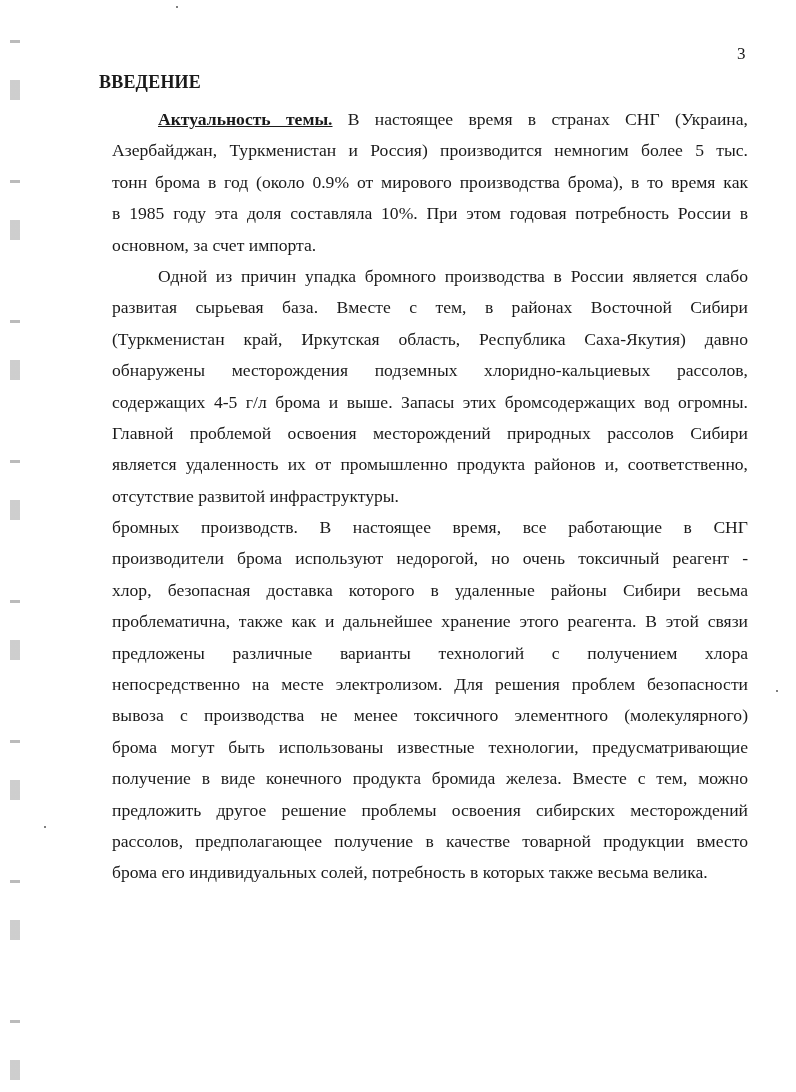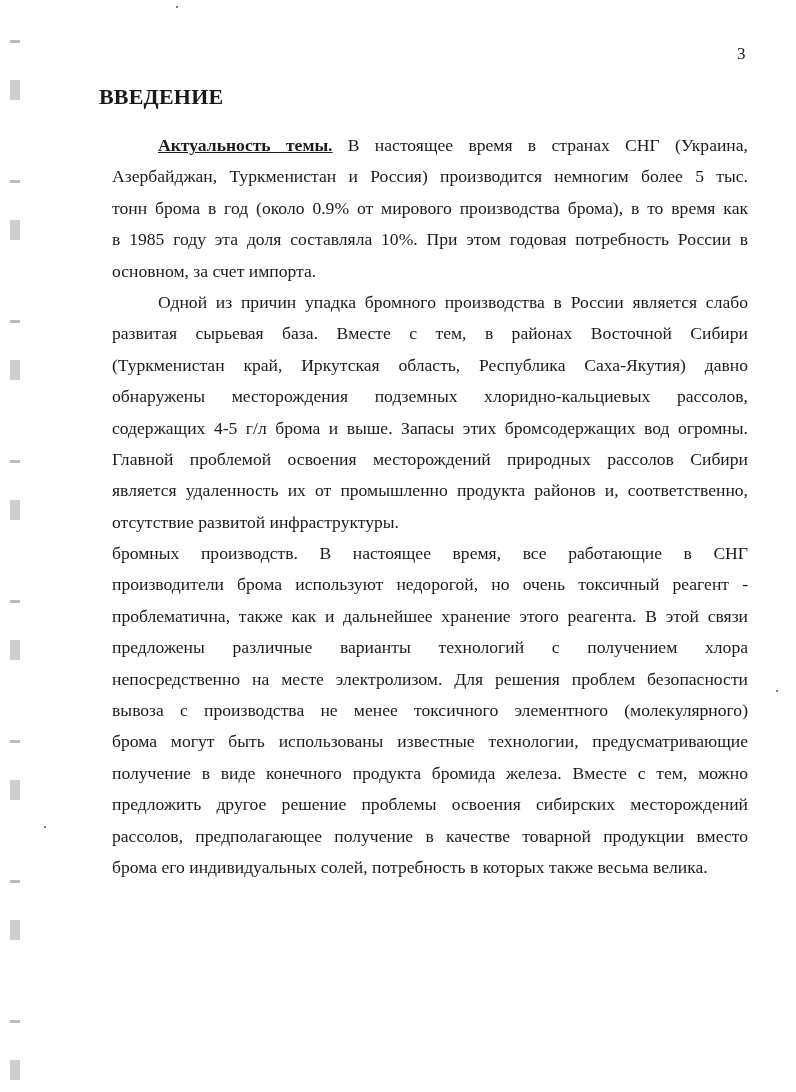--- a/index.html
+++ b/index.html
@@ -6,22 +6,22 @@
   body {
     width:796px; height:1092px; background:#ffffff; position:relative; overflow:hidden;
     font-family:"Liberation Serif", "DejaVu Serif", serif; color:#1a1a1a;
   }
   .scan-edge {
     position:absolute; left:10px; top:10px; width:10px; height:1070px;
     background:repeating-linear-gradient(to bottom, transparent 0 30px, rgba(60,60,60,0.35) 30px 33px, transparent 33px 70px, rgba(60,60,60,0.25) 70px 90px, transparent 90px 140px);
   }
   .scan-dot { position:absolute; width:2px; height:2px; background:#555; border-radius:1px; }
   .page-number { position:absolute; top:44px; left:737px; font-size:17px; }
-  .heading { position:absolute; top:84px; left:99px; font-size:22px; font-weight:bold; letter-spacing:0.2px; }
-  .body-text { position:absolute; left:112px; width:636px; top:130px; font-size:17.6px; }
+  .heading { position:absolute; top:72px; left:99px; font-size:18px; font-weight:bold; letter-spacing:0.2px; }
+  .body-text { position:absolute; left:112px; width:636px; top:104px; font-size:17.6px; }
   .line { height:31.4px; line-height:31.4px; white-space:nowrap; text-align:justify; text-align-last:justify; }
   .line.last { text-align-last:left; }
   .line.indent { padding-left:46px; }
   .lead { font-weight:bold; text-decoration:underline; }
 </style>
 </head>
 <body>
 
 <div class="scan-edge"></div>
 <div class="scan-dot" style="left:176px;top:6px"></div>
@@ -43,20 +43,21 @@
   <div class="line">развитая сырьевая база. Вместе с тем, в районах Восточной Сибири</div>
   <div class="line">(Туркменистан край, Иркутская область, Республика Саха-Якутия) давно</div>
   <div class="line">обнаружены месторождения подземных хлоридно-кальциевых рассолов,</div>
   <div class="line">содержащих 4-5 г/л брома и выше. Запасы этих бромсодержащих вод огромны.</div>
   <div class="line">Главной проблемой освоения месторождений природных рассолов Сибири</div>
   <div class="line">является удаленность их от промышленно продукта районов и, соответственно,</div>
   <div class="line last">отсутствие развитой инфраструктуры.</div>
 
   <div class="line">бромных производств. В настоящее время, все работающие в СНГ</div>
   <div class="line">производители брома используют недорогой, но очень токсичный реагент -</div>
+  <div class="line">хлор, безопасная доставка которого в удаленные районы Сибири весьма</div>
   <div class="line">проблематична, также как и дальнейшее хранение этого реагента. В этой связи</div>
   <div class="line">предложены различные варианты технологий с получением хлора</div>
   <div class="line">непосредственно на месте электролизом. Для решения проблем безопасности</div>
   <div class="line">вывоза с производства не менее токсичного элементного (молекулярного)</div>
   <div class="line">брома могут быть использованы известные технологии, предусматривающие</div>
   <div class="line">получение в виде конечного продукта бромида железа. Вместе с тем, можно</div>
   <div class="line">предложить другое решение проблемы освоения сибирских месторождений</div>
   <div class="line">рассолов, предполагающее получение в качестве товарной продукции вместо</div>
   <div class="line last">брома его индивидуальных солей, потребность в которых также весьма велика.</div>
 </div>

